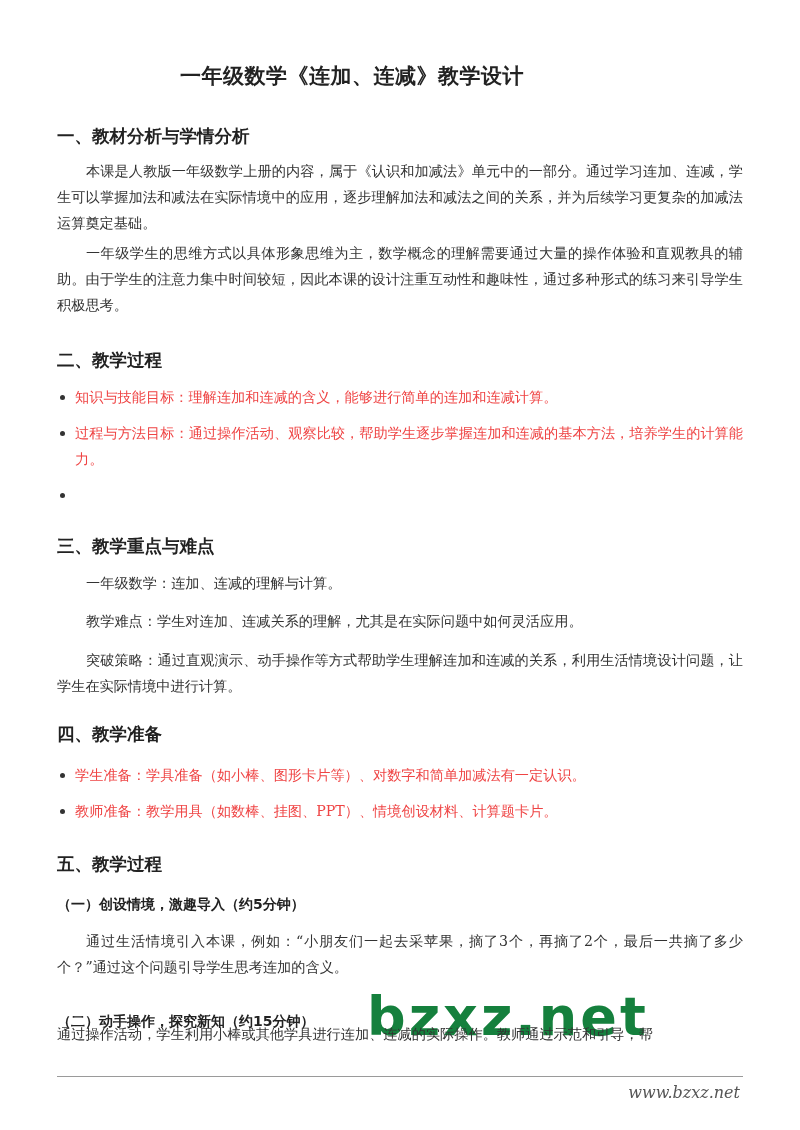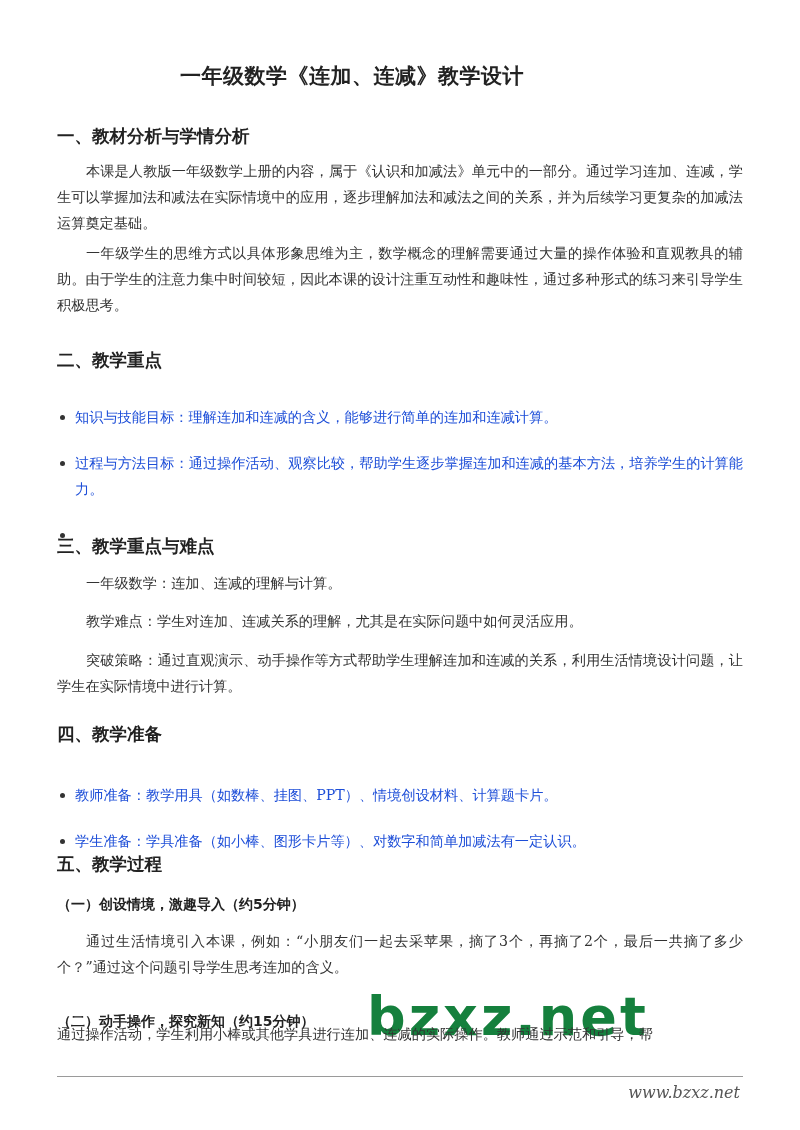--- a/index.html
+++ b/index.html
@@ -11,21 +11,21 @@
            font-size: 21px; color: #222; letter-spacing: 0.5px; }
   .h1 { position: absolute; left: 57px; font-family: "DejaVu Sans", "Liberation Sans", sans-serif;
         font-weight: bold; font-size: 17.5px; color: #222; }
   .h2 { position: absolute; left: 57px; font-family: "DejaVu Sans", "Liberation Sans", sans-serif;
         font-weight: bold; font-size: 14px; color: #222; }
   .para { position: absolute; left: 57px; width: 686px; font-size: 14.2px; line-height: 26px;
           text-indent: 29px; text-align: justify; color: #333; }
   .para.noindent { text-indent: 0; white-space: nowrap; }
   .bullets { position: absolute; left: 57px; width: 686px; margin: 0; padding: 0; list-style: none; }
   .bullets li { position: relative; padding-left: 18px; font-size: 14.2px; line-height: 26px;
-                color: #1d4ed8; margin-bottom: 10px; text-align: justify; margin-top: 20px; }
+                color: #ef4444; margin-bottom: 10px; text-align: justify; }
   .bullets li .dot { position: absolute; left: 3px; top: 11px; width: 5px; height: 5px;
                      border-radius: 50%; background: #333; }
   .rule { position: absolute; left: 57px; top: 1076px; width: 686px; height: 1px; background: #9a9a9a; }
   .footer-url { position: absolute; top: 1083px; right: 60px; font-family: "DejaVu Serif", serif;
                 font-style: italic; font-size: 16px; color: #555; }
   .watermark { position: absolute; left: 367px; top: 985px; font-family: "DejaVu Sans", sans-serif;
                font-weight: bold; font-size: 54px; color: #15803d; letter-spacing: 3px; z-index: 0;
                user-select: none; }
   .content { position: relative; z-index: 1; }
 </style>
@@ -36,21 +36,21 @@
 
   <div class="watermark">bzxz.net</div>
 
   <div class="content">
     <div class="title">一年级数学《连加、连减》教学设计</div>
 
     <div class="h1" style="top:124px;">一、教材分析与学情分析</div>
     <div class="para" style="top:158px;">本课是人教版一年级数学上册的内容，属于《认识和加减法》单元中的一部分。通过学习连加、连减，学生可以掌握加法和减法在实际情境中的应用，逐步理解加法和减法之间的关系，并为后续学习更复杂的加减法运算奠定基础。</div>
     <div class="para" style="top:240px;">一年级学生的思维方式以具体形象思维为主，数学概念的理解需要通过大量的操作体验和直观教具的辅助。由于学生的注意力集中时间较短，因此本课的设计注重互动性和趣味性，通过多种形式的练习来引导学生积极思考。</div>
 
-    <div class="h1" style="top:348px;">二、教学重点</div>
+    <div class="h1" style="top:348px;">二、教学过程</div>
     <ul class="bullets" style="top:384px;">
       <li>
         <span class="dot"></span>
         <span>知识与技能目标：理解连加和连减的含义，能够进行简单的连加和连减计算。</span>
       </li>
       <li>
         <span class="dot"></span>
         <span>过程与方法目标：通过操作活动、观察比较，帮助学生逐步掌握连加和连减的基本方法，培养学生的计算能力。</span>
       </li>
       <li>
@@ -60,25 +60,25 @@
 
     <div class="h1" style="top:534px;">三、教学重点与难点</div>
     <div class="para" style="top:570px;">一年级数学：连加、连减的理解与计算。</div>
     <div class="para" style="top:608px;">教学难点：学生对连加、连减关系的理解，尤其是在实际问题中如何灵活应用。</div>
     <div class="para" style="top:647px;">突破策略：通过直观演示、动手操作等方式帮助学生理解连加和连减的关系，利用生活情境设计问题，让学生在实际情境中进行计算。</div>
 
     <div class="h1" style="top:722px;">四、教学准备</div>
     <ul class="bullets" style="top:762px;">
       <li>
         <span class="dot"></span>
-        <span>教师准备：教学用具（如数棒、挂图、PPT）、情境创设材料、计算题卡片。</span>
+        <span>学生准备：学具准备（如小棒、图形卡片等）、对数字和简单加减法有一定认识。</span>
       </li>
       <li>
         <span class="dot"></span>
-        <span>学生准备：学具准备（如小棒、图形卡片等）、对数字和简单加减法有一定认识。</span>
+        <span>教师准备：教学用具（如数棒、挂图、PPT）、情境创设材料、计算题卡片。</span>
       </li>
     </ul>
 
     <div class="h1" style="top:852px;">五、教学过程</div>
     <div class="h2" style="top:896px;">（一）创设情境，激趣导入（约5分钟）</div>
     <div class="para" style="top:928px;">通过生活情境引入本课，例如：“小朋友们一起去采苹果，摘了3个，再摘了2个，最后一共摘了多少个？”通过这个问题引导学生思考连加的含义。</div>
     <div class="h2" style="top:1013px;">（二）动手操作，探究新知（约15分钟）</div>
     <div class="para noindent" style="top:1021px;">通过操作活动，学生利用小棒或其他学具进行连加、连减的实际操作。教师通过示范和引导，帮</div>
   </div>
 

